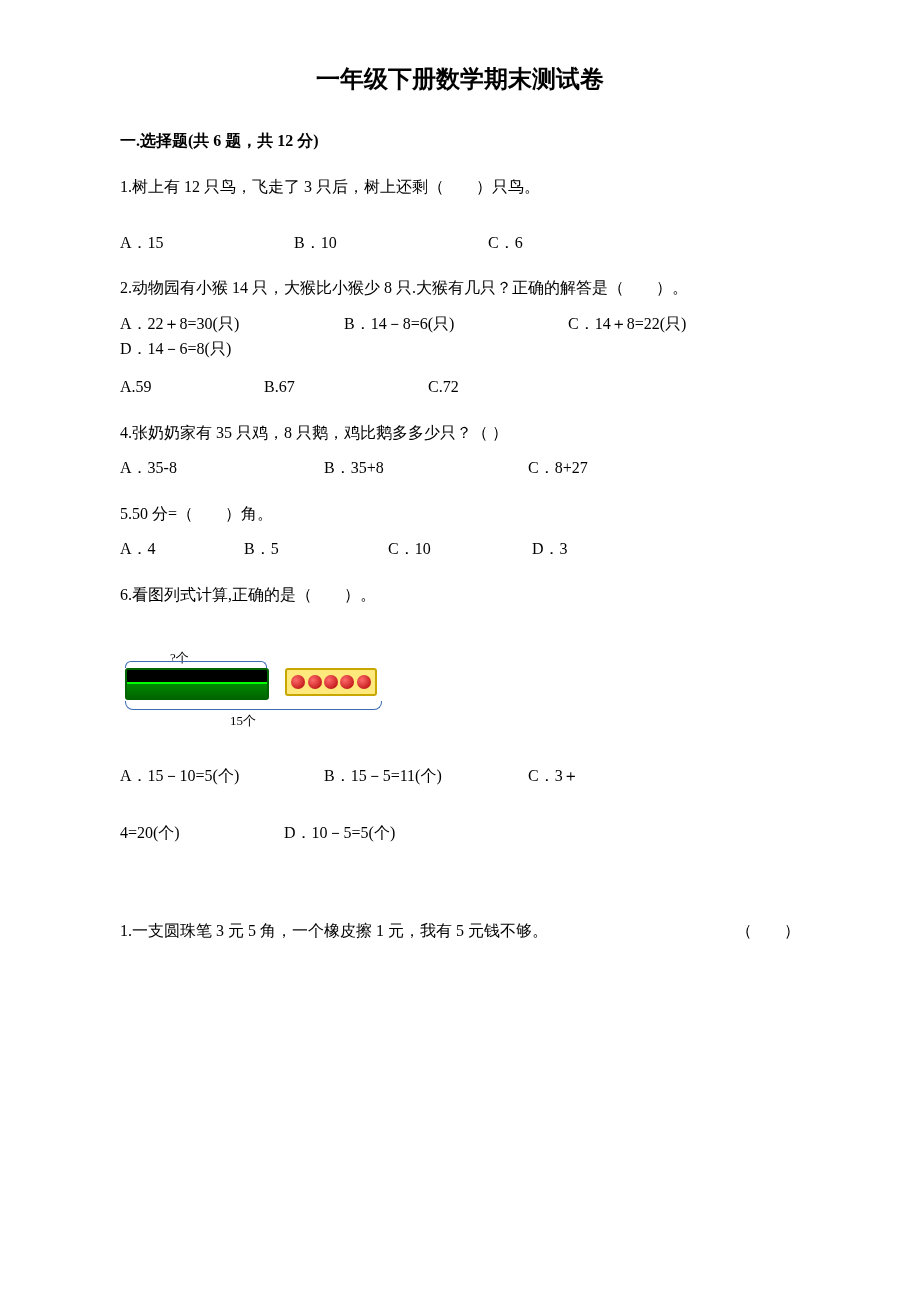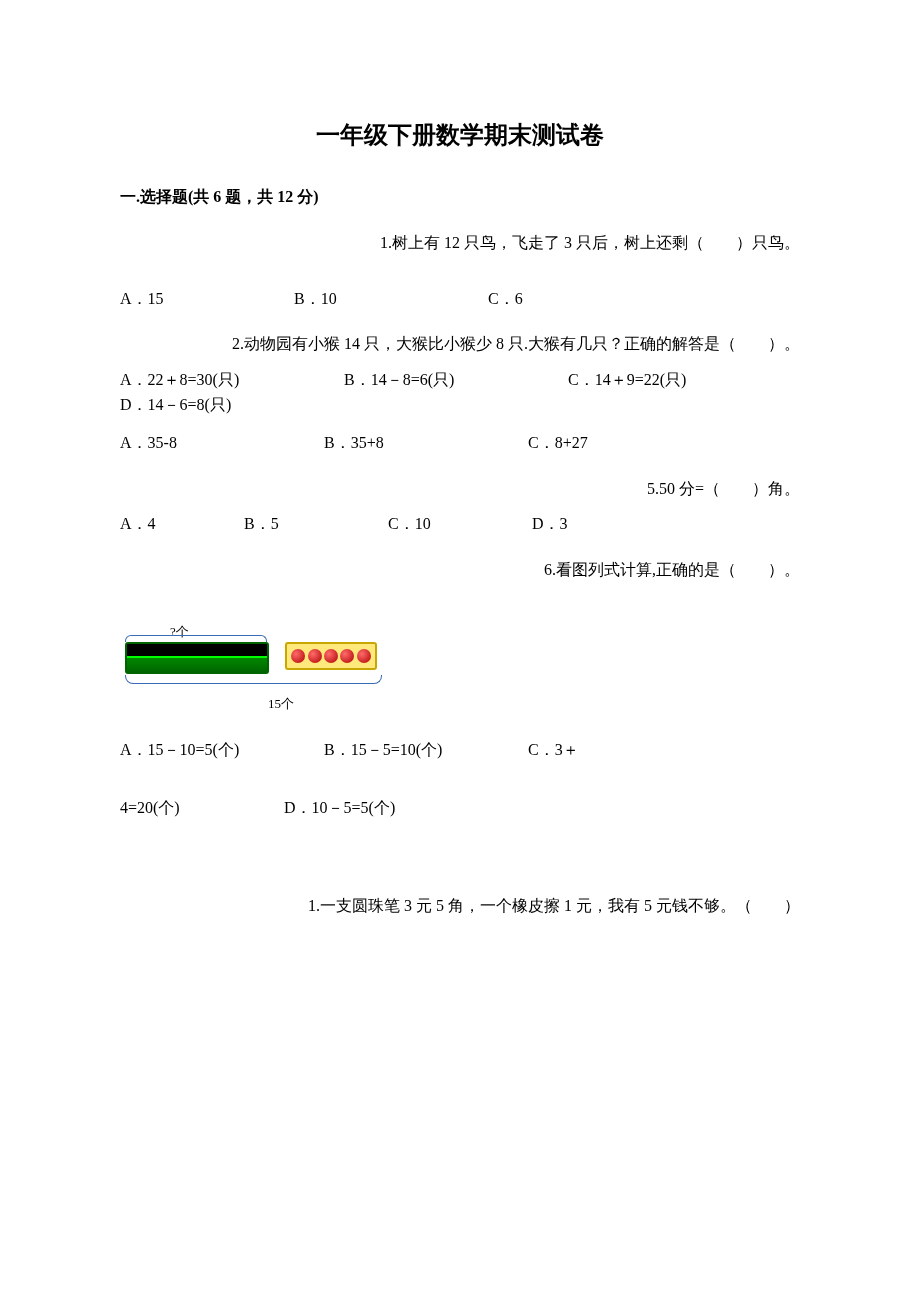--- a/index.html
+++ b/index.html
@@ -7,39 +7,38 @@
       font-size: 16px;
       line-height: 1.6;
       margin: 0;
       padding: 0;
       background: #fff;
       color: #000;
     }
     .page {
       width: 920px;
       min-height: 1302px;
-      padding: 116px 120px 40px 120px;
+      padding: 60px 120px 40px 120px;
       box-sizing: border-box;
       position: relative;
     }
     .title {
       text-align: center;
       font-size: 24px;
       font-weight: bold;
       margin-bottom: 30px;
     }
     .section-header {
       font-weight: bold;
       margin-top: 16px;
       margin-bottom: 12px;
     }
     .question {
       margin-bottom: 10px;
       margin-top: 20px;
-      text-align: right;
     }
     .options {
       margin-bottom: 12px;
     }
     .options span {
       display: inline-block;
     }
     .spacer {
       height: 20px;
     }
@@ -113,23 +112,22 @@
       width: 255px;
       height: 8px;
       border-bottom: 1.5px solid #3a6bb5;
       border-left: 1.5px solid #3a6bb5;
       border-right: 1.5px solid #3a6bb5;
       border-radius: 0 0 8px 8px;
     }
     .fifteen-label {
       position: absolute;
       left: 110px;
-      top: 72px;
+      top: 63px;
       font-size: 13px;
-      margin-left: 38px;
     }
     .tf-blank {
       float: right;
     }
   </style>
 </head>
 <body>
 
 <div class="page">
 
@@ -142,25 +140,31 @@
   <div class="options">
     <span style="width:170px">A．15</span>
     <span style="width:190px">B．10</span>
     <span>C．6</span>
   </div>
 
   <div class="question">2.动物园有小猴 14 只，大猴比小猴少 8 只.大猴有几只？正确的解答是（　　）。</div>
   <div class="options">
     <span style="width:220px">A．22＋8=30(只)</span>
     <span style="width:220px">B．14－8=6(只)</span>
-    <span>C．14＋9=22(只)</span>
+    <span>C．14＋8=22(只)</span>
     <span style="">D．14－6=8(只)</span>
   </div>
 
-
+  <div class="options">
+    <span style="width:140px">A.59</span>
+    <span style="width:160px">B.67</span>
+    <span>C.72</span>
+  </div>
+
+  <div class="question">4.张奶奶家有 35 只鸡，8 只鹅，鸡比鹅多多少只？（  ）</div>
   <div class="options">
     <span style="width:200px">A．35-8</span>
     <span style="width:200px">B．35+8</span>
     <span>C．8+27</span>
   </div>
 
   <div class="question">5.50 分=（　　）角。</div>
   <div class="options">
     <span style="width:120px">A．4</span>
     <span style="width:140px">B．5</span>
@@ -187,21 +191,21 @@
       </div>
       <div class="brace-bottom"></div>
       <div class="fifteen-label">15个</div>
     </div>
   </div>
 
   <div class="spacer"></div>
 
   <div class="options">
     <span style="width:200px">A．15－10=5(个)</span>
-    <span style="width:200px">B．15－5=10(个)</span>
+    <span style="width:200px">B．15－5=11(个)</span>
     <span>C．3＋</span>
   </div>
 
   <div class="spacer"></div>
 
   <div class="options">
     <span style="width:160px">4=20(个)</span>
     <span>D．10－5=5(个)</span>
   </div>
 

